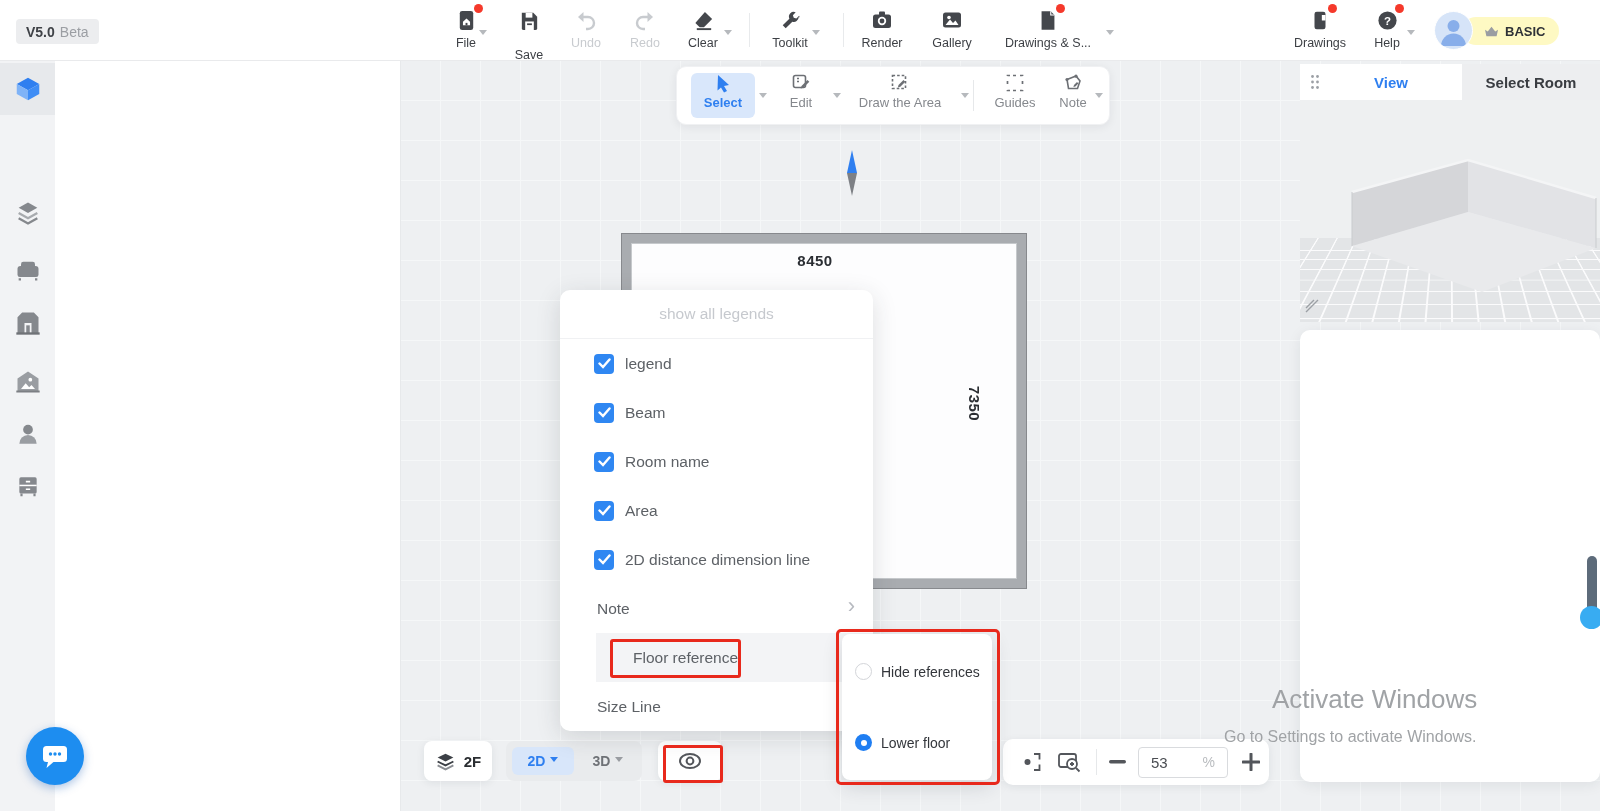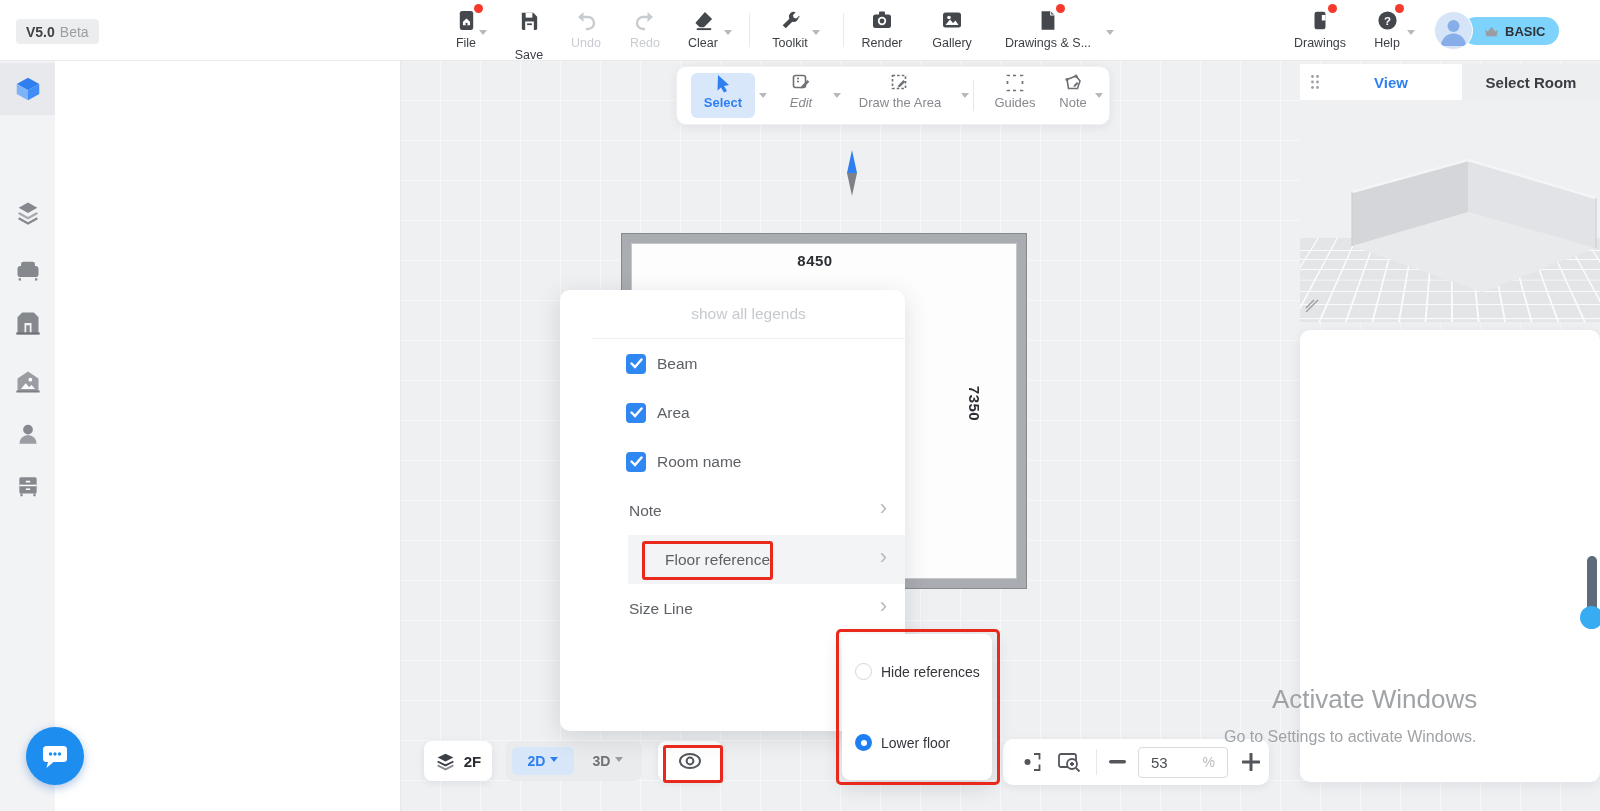--- a/index.html
+++ b/index.html
@@ -10,21 +10,21 @@
   .vbadge{left:16px;top:19px;height:25px;background:#ecedef;border-radius:4px;display:flex;align-items:center;gap:5px;padding:0 10px;font-size:14px;}
   .vbadge .v{font-weight:bold;color:#3f4247;} .vbadge .t{color:#9b9ea3;}
   .hitem{top:7px;width:66px;display:flex;flex-direction:column;align-items:center;gap:3px;cursor:pointer;}
   .hitem .lab{font-size:12.5px;color:#3c3f44;white-space:nowrap;}
   .hitem.dis .lab{color:#c8cbcf;}
   .hitem .ic{position:relative;width:26px;height:26px;display:flex;align-items:center;justify-content:center;}
   .reddot{position:absolute;right:-4px;top:-3px;width:9px;height:9px;border-radius:50%;background:#f5392b;}
   .caret{width:0;height:0;border:4px solid transparent;border-top:5px solid #b6b9bd;}
   .hdiv{top:13px;width:1px;height:34px;background:#e8eaec;}
   .avatar{left:1434px;top:11px;width:37px;height:37px;border-radius:50%;background:#d6e4f8;border:1px solid #fff;z-index:2;display:flex;align-items:center;justify-content:center;overflow:hidden;}
-  .planpill{left:1462px;top:17px;height:28px;background:#7dd3fc;border-radius:14px;display:flex;align-items:center;gap:6px;padding:0 14px 0 22px;}
+  .planpill{left:1462px;top:17px;height:28px;background:#fef9c3;border-radius:14px;display:flex;align-items:center;gap:6px;padding:0 14px 0 22px;}
   .planpill .pt{font-size:13px;font-weight:bold;color:#2f3237;}
   
   .rail{left:0;top:60px;width:55px;height:751px;background:#f2f3f5;z-index:12;}
   .rail-item{left:0;width:55px;height:52px;display:flex;align-items:center;justify-content:center;cursor:pointer;}
   .rail-item.active{background:#e7e9ec;}
   
   .lpanel{left:55px;top:60px;width:345px;height:751px;background:#fff;border-right:1px solid #e7e9eb;z-index:11;}
   .lp-title{left:70px;top:82px;font-size:21px;font-weight:bold;color:#17191c;}
   .lp-div{left:55px;top:127px;width:345px;height:1px;background:#eff0f2;}
   .sec-h{font-size:15.5px;font-weight:bold;color:#1f2226;}
@@ -41,21 +41,21 @@
   .stitem{top:6px;display:flex;flex-direction:column;align-items:center;gap:2px;cursor:pointer;}
   .stitem .slab{font-size:13px;color:#85888d;white-space:nowrap;}
   .stitem.active{background:#d9e7fb;border-radius:6px;}
   .stitem.active .slab{color:#2e7ff0;font-weight:bold;}
   .sdiv{top:13px;width:1px;height:31px;background:#e6e8ea;}
   
   .room{left:622px;top:234px;width:386px;height:336px;background:#fdfdfe;border:9px solid #a9acb0;outline:1px solid #87898d;box-shadow:inset 0 0 0 1px #c6c9cc;z-index:5;}
   .dim{font-size:15px;font-weight:bold;color:#2b2e33;letter-spacing:.5px;z-index:6;}
   .frag{font-weight:bold;color:#2b2e33;z-index:6;}
   
-  .menu{left:560px;top:290px;width:313px;height:441px;background:#fff;border-radius:10px;box-shadow:0 6px 24px rgba(40,45,55,.15);z-index:25;display:flex;flex-direction:column;padding-left:32px;}
+  .menu{left:560px;top:290px;width:313px;height:441px;background:#fff;border-radius:10px;box-shadow:0 6px 24px rgba(40,45,55,.15);z-index:25;display:flex;flex-direction:column;}
   .menu-h{height:48px;display:flex;align-items:center;justify-content:center;font-size:15.5px;color:#c6c9ce;}
   .menu-sep{height:1px;background:#f0f1f3;}
   .mrow{height:49px;display:flex;align-items:center;padding-left:34px;gap:11px;cursor:pointer;position:relative;}
   .mrow.link{padding-left:37px;}
   .mrow .mlab{font-size:15.5px;color:#5d6166;}
   .mrow .chevr{position:absolute;right:18px;font-size:22px;color:#b7bac0;line-height:1;top:11px;}
   .mrow.hover{background:#f3f4f6;margin-left:36px;}
   .cbx{width:20px;height:20px;border-radius:4px;background:#2f87f2;display:flex;align-items:center;justify-content:center;}
   .redbox{position:absolute;border:3px solid #e8291c;border-radius:3px;z-index:40;pointer-events:none;}
   
@@ -120,21 +120,21 @@
   <div class="abs frag" style="left:826px;top:536px;font-size:15px;">50</div>
 
   <div class="abs stoolbar">
     <div class="abs stitem active" style="left:14px;width:64px;height:45px;">
       <svg width="20" height="20" viewBox="0 0 20 20">
           <path d="M5 2l11 10-5 1 3 5-3 1.4-3-5-3.5 3z" fill="#2e7ff0"></path>
         </svg>
       <span class="slab">Select</span>
     </div>
     <div class="abs caret" style="left:82px;top:26px;"></div>
-    <div class="abs stitem" style="left:96px;width:56px;font-style:italic;">
+    <div class="abs stitem" style="left:96px;width:56px;">
       <svg width="20" height="20" viewBox="0 0 20 20">
           <rect x="2.5" y="2.5" width="12" height="12" rx="2" fill="none" stroke="#6d7075" stroke-width="1.6"></rect>
           <path d="M6 5.5h2M6 8.5h2" stroke="#6d7075" stroke-width="1.4"></path>
           <path d="M10.5 13l6-6 1.8 1.8-6 6-2.6.8z" fill="#6d7075"></path>
         </svg>
       <span class="slab">Edit</span>
     </div>
     <div class="abs caret" style="left:156px;top:26px;"></div>
     <div class="abs stitem" style="left:168px;width:110px;">
       <svg width="20" height="20" viewBox="0 0 20 20">
@@ -532,37 +532,53 @@
 
   <div class="abs menu">
     <div class="menu-h">show all legends</div>
     <div class="menu-sep"></div>
     <div class="mrow">
       <span class="cbx">
           <svg width="13" height="11" viewBox="0 0 13 11">
             <path d="M1.5 5.5 5 9 11.5 1.5" fill="none" stroke="#fff" stroke-width="2.4" stroke-linecap="round"></path>
           </svg>
         </span>
-      <span class="mlab">Beam</span>
+      <span class="mlab">legend</span>
     </div>
     <div class="mrow">
       <span class="cbx">
           <svg width="13" height="11" viewBox="0 0 13 11">
             <path d="M1.5 5.5 5 9 11.5 1.5" fill="none" stroke="#fff" stroke-width="2.4" stroke-linecap="round"></path>
           </svg>
         </span>
-      <span class="mlab">Area</span>
+      <span class="mlab">Beam</span>
     </div>
     <div class="mrow">
       <span class="cbx">
           <svg width="13" height="11" viewBox="0 0 13 11">
             <path d="M1.5 5.5 5 9 11.5 1.5" fill="none" stroke="#fff" stroke-width="2.4" stroke-linecap="round"></path>
           </svg>
         </span>
       <span class="mlab">Room name</span>
+    </div>
+    <div class="mrow">
+      <span class="cbx">
+          <svg width="13" height="11" viewBox="0 0 13 11">
+            <path d="M1.5 5.5 5 9 11.5 1.5" fill="none" stroke="#fff" stroke-width="2.4" stroke-linecap="round"></path>
+          </svg>
+        </span>
+      <span class="mlab">Area</span>
+    </div>
+    <div class="mrow">
+      <span class="cbx">
+          <svg width="13" height="11" viewBox="0 0 13 11">
+            <path d="M1.5 5.5 5 9 11.5 1.5" fill="none" stroke="#fff" stroke-width="2.4" stroke-linecap="round"></path>
+          </svg>
+        </span>
+      <span class="mlab">2D distance dimension line</span>
     </div>
     <div class="mrow link">
       <span class="mlab">Note</span>
       <span class="chevr">›</span>
     </div>
     <div class="mrow link hover">
       <span class="mlab">Floor reference</span>
       <span class="chevr">›</span>
       <span class="redbox" style="left:14px;top:6px;width:125px;height:33px;"></span>
     </div>

